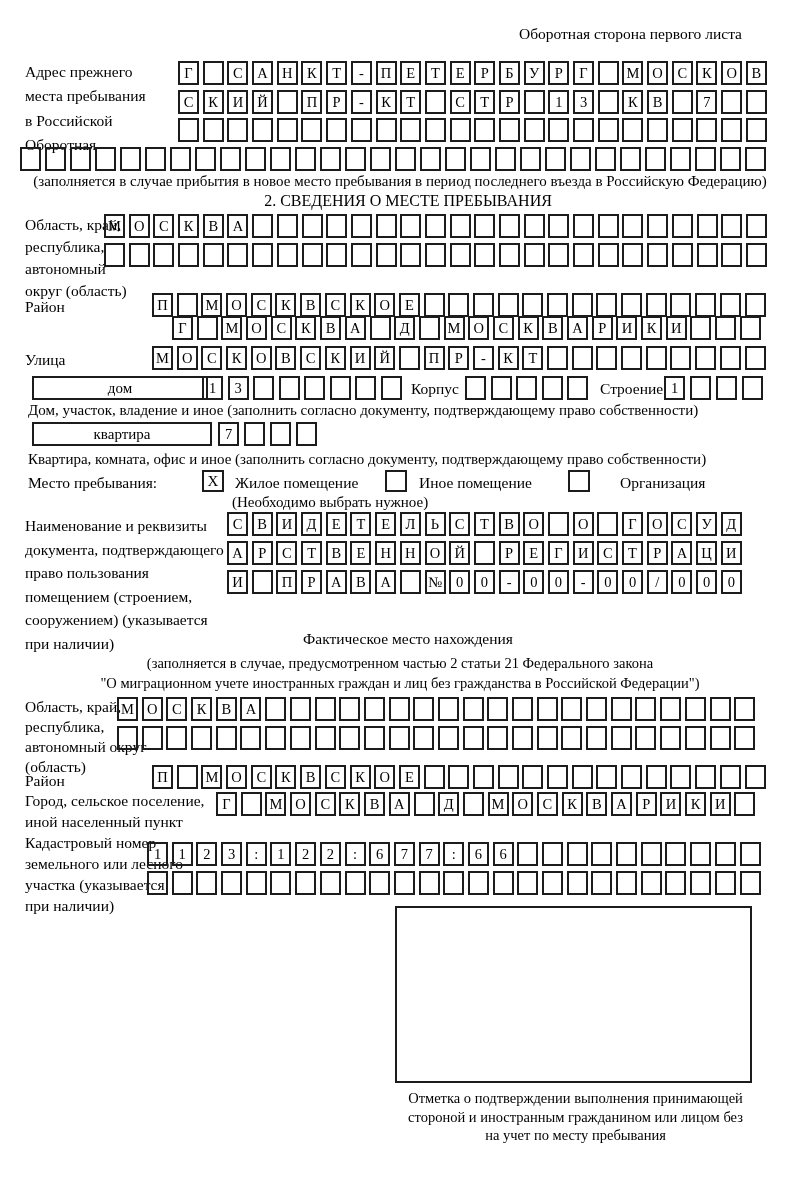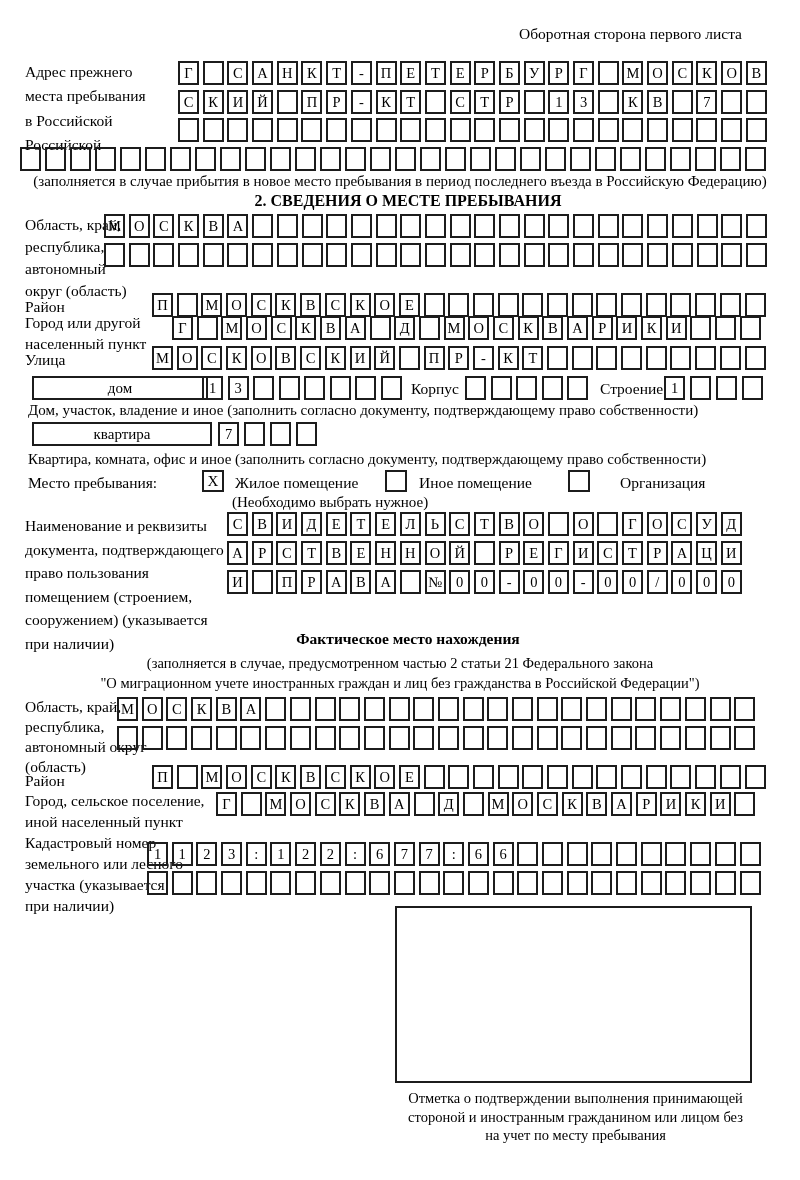--- a/index.html
+++ b/index.html
@@ -7,21 +7,21 @@
   #page {
     position:relative; width:800px; height:1180px; margin:0 auto;
     background:#ffffff; color:#000;
     font-family:"Liberation Serif","DejaVu Serif",serif;
     overflow:hidden;
   }
   .abs { position:absolute; }
   .lbl { font-size:15.5px; line-height:24.3px; white-space:nowrap; }
   .cap { font-size:15px; white-space:nowrap; }
   .capc { font-size:14.5px; white-space:nowrap; }
-  .hdr { font-weight:bold;padding-left:16px; }
+  .hdr { font-weight:normal;padding-left:16px; }
   .center { left:0; width:800px; text-align:center; }
   .cellrow { position:absolute; white-space:nowrap; height:24px;text-decoration:underline; }
   .cell {
     display:inline-block; width:21px; height:24px;
     border:2px solid #1c1c1c; vertical-align:top;
     font-size:14.5px; line-height:20px; text-align:center;
   }
   .bigbox {
     position:absolute; height:24px; border:2px solid #1c1c1c;
     font-size:15px; line-height:20px; text-align:center;
@@ -37,40 +37,36 @@
 <body>
 
 <div id="page">
 
   <div class="abs cap" style="top:25px; right:58px; font-size:15.5px">Оборотная сторона первого листа</div>
 
   <div class="abs lbl" style="left:25px; top:60px">
     <div>Адрес прежнего</div>
     <div>места пребывания</div>
     <div>в Российской</div>
-    <div>Российской</div>
+    <div>Оборотная</div>
   </div>
 
   <div class="abs cap center" style="top:173px">(заполняется в случае прибытия в новое место пребывания в период последнего въезда в Российскую Федерацию)</div>
 
   <div class="abs hdr center" style="top:192px; font-size:16px">2. СВЕДЕНИЯ О МЕСТЕ ПРЕБЫВАНИЯ</div>
 
   <div class="abs lbl" style="left:25px; top:214px; line-height:22px">
     <div>Область, край,</div>
     <div>республика,</div>
     <div>автономный</div>
     <div>округ (область)</div>
   </div>
 
   <div class="abs lbl" style="left:25px; top:295px">Район</div>
 
-  <div class="abs lbl" style="left:25px; top:312px; line-height:21px">
-    <div>Город или другой</div>
-    <div>населенный пункт</div>
-  </div>
 
   <div class="abs lbl" style="left:25px; top:348px">Улица</div>
 
   <div class="bigbox" style="left:32px; top:376px; width:176px">дом</div>
   <div class="abs lbl" style="left:411px; top:377px">Корпус</div>
   <div class="abs lbl" style="left:600px; top:377px">Строение</div>
   <div class="abs cap" style="left:28px; top:402px">Дом, участок, владение и иное (заполнить согласно документу, подтверждающему право собственности)</div>
 
   <div class="bigbox" style="left:32px; top:422px; width:180px">квартира</div>
   <div class="abs cap" style="left:28px; top:451px">Квартира, комната, офис и иное (заполнить согласно документу, подтверждающему право собственности)</div>

